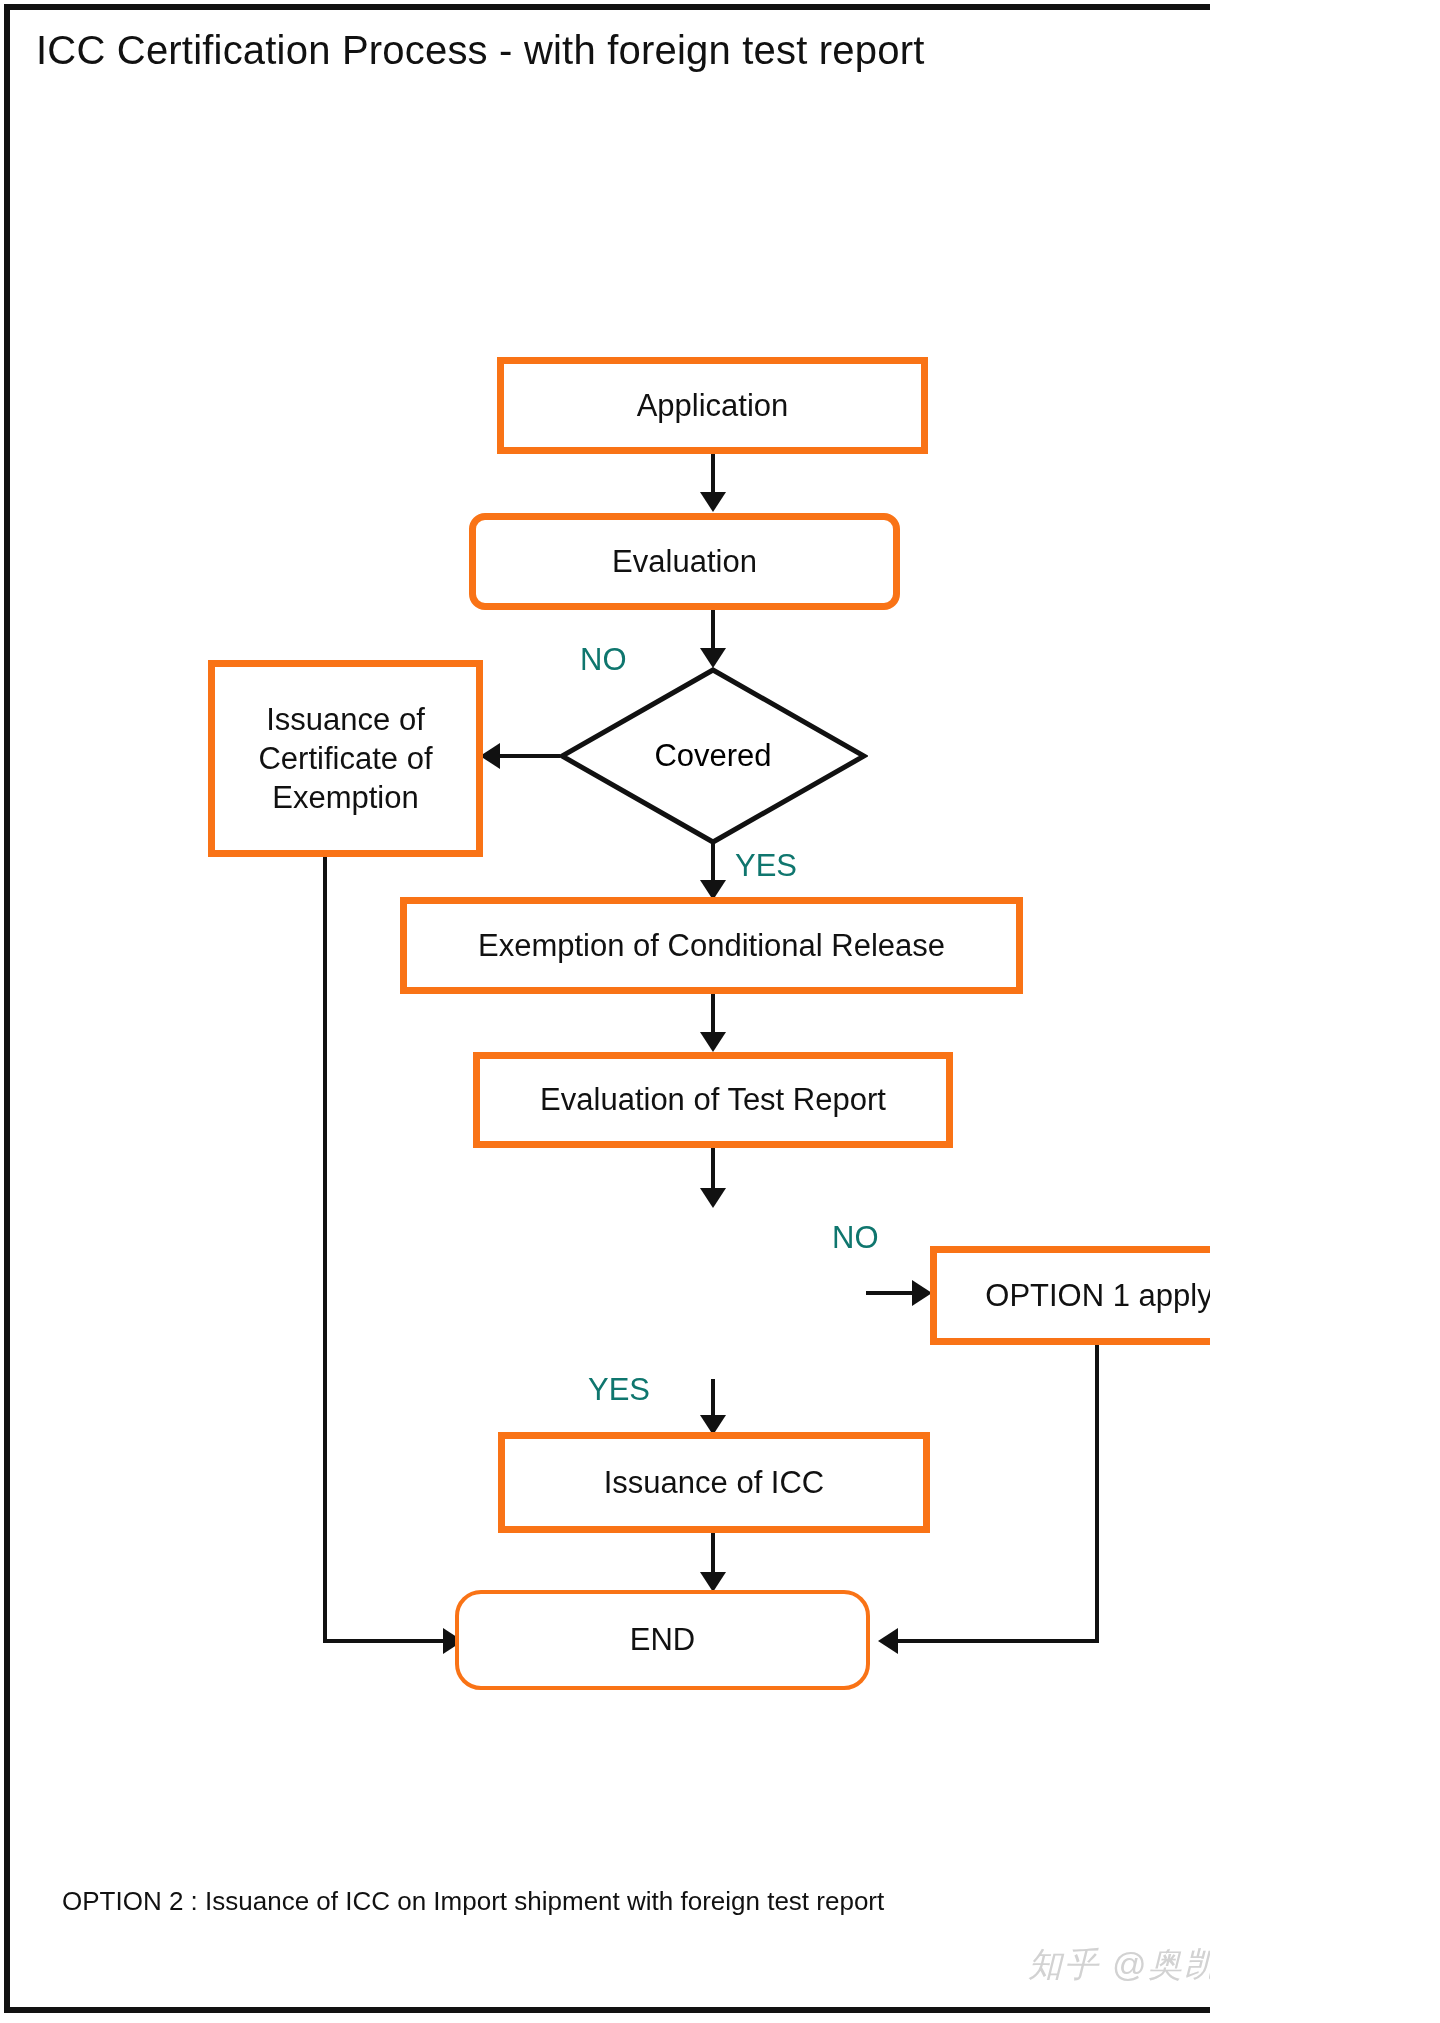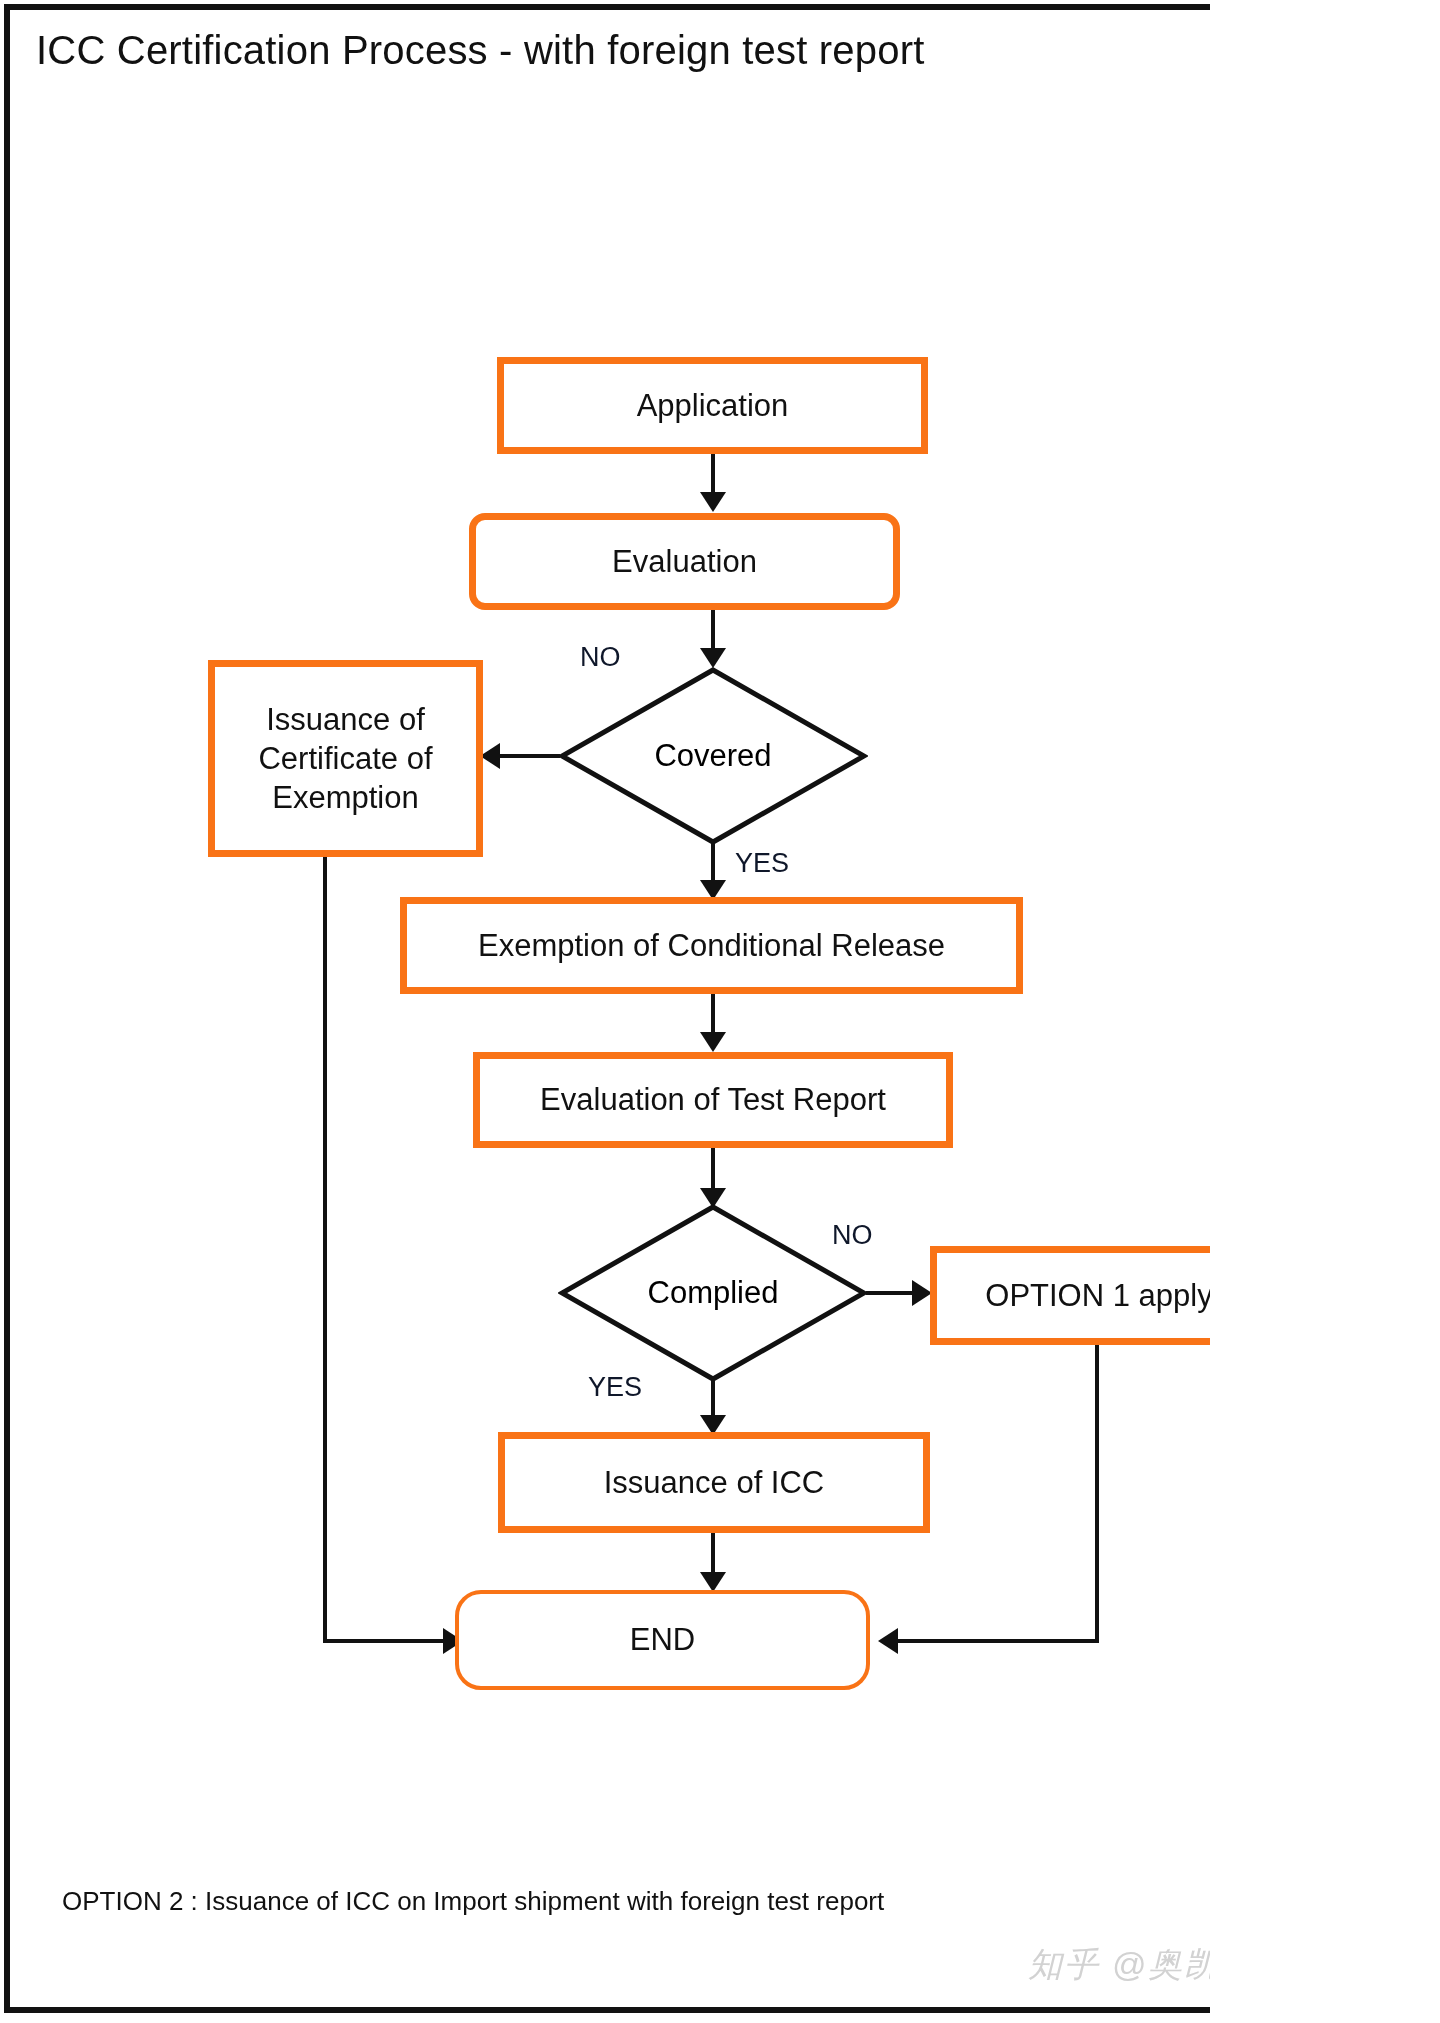--- a/index.html
+++ b/index.html
@@ -105,22 +105,22 @@
   .arrow-right {
     position: absolute;
     width: 0;
     height: 0;
     border-top: 13px solid transparent;
     border-bottom: 13px solid transparent;
     border-left: 20px solid #111111;
   }
   .edge-label {
     position: absolute;
-    font-size: 27px;
-    color: #0f172a;
+    font-size: 31px;
+    color: #0f766e;
     white-space: nowrap;
   }
   #caption {
     position: absolute;
     left: 62px;
     top: 1886px;
     font-size: 26px;
     color: #111111;
     white-space: nowrap;
   }
@@ -185,26 +185,20 @@
   <div class="vline" style="left:711px; top:994px; width:4px; height:42px;"></div>
   <div class="arrow-down" style="left:700px; top:1032px;"></div>
 
   <div class="node" style="left:473px; top:1052px; width:480px; height:96px;">
     <span>Evaluation of Test Report</span>
   </div>
 
   <div class="vline" style="left:711px; top:1148px; width:4px; height:47px;"></div>
   <div class="arrow-down" style="left:700px; top:1188px;"></div>
 
-  <div class="decision" style="left:558px; top:1203px; width:310px; height:180px;">
-    <svg width="310" height="180" viewBox="0 0 310 180">
-      <polygon points="155,4 306,90 155,176 4,90" fill="#ffffff" stroke="#111111" stroke-width="5"></polygon>
-    </svg>
-    <span class="dlabel">Complied</span>
-  </div>
 
   <div class="hline" style="left:866px; top:1291px; width:48px;"></div>
   <div class="arrow-right" style="left:912px; top:1280px;"></div>
   <div class="edge-label" style="left:832px; top:1220px;">NO</div>
 
   <div class="node" style="left:930px; top:1246px; width:338px; height:99px;">
     <span>OPTION 1 apply</span>
   </div>
 
   <div class="vline" style="left:711px; top:1379px; width:4px; height:48px;"></div>

